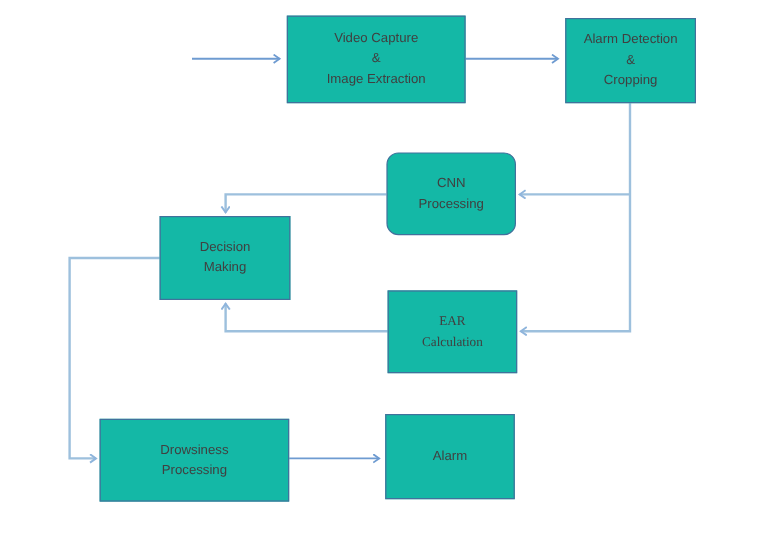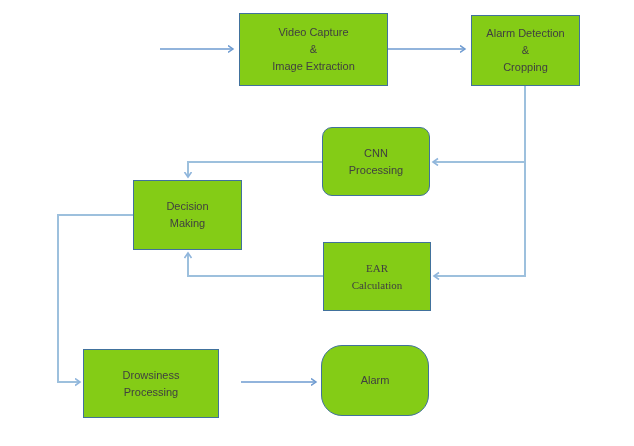--- a/index.html
+++ b/index.html
@@ -3,32 +3,32 @@
 <meta charset="utf-8">
 <style>
   html,body{margin:0;padding:0;background:#ffffff;}
   .stage{
     position:relative;width:634px;height:446px;background:#ffffff;overflow:hidden;
     font-family:"Liberation Sans", sans-serif;
   }
   .edges{position:absolute;left:0;top:0;z-index:1;}
   .node{
     position:absolute;box-sizing:border-box;z-index:2;
-    border:1px solid #41719c;background:#84cc16;
+    border:1px solid #41719c;background:#14b8a6;
     display:flex;flex-direction:column;align-items:center;justify-content:center;
     font-size:11px;line-height:17px;color:#404040;text-align:center;
   }
   #node-camera{left:52px;top:15px;width:108px;height:70px;}
   #node-video{left:239px;top:13px;width:149px;height:73px;}
   #node-face{left:471px;top:15px;width:109px;height:71px;}
   #node-cnn{left:322px;top:127px;width:108px;height:69px;border-radius:10px;}
   #node-decision{left:133px;top:180px;width:109px;height:70px;}
   #node-ear{left:323px;top:242px;width:108px;height:69px;font-family:Liberation Serif, serif;}
-  #node-drowsiness{left:83px;top:349px;width:136px;height:69px;}
-  #node-alarm{left:321px;top:345px;width:108px;height:71px;border-radius:21px;}
+  #node-drowsiness{left:83px;top:349px;width:158px;height:69px;}
+  #node-alarm{left:321px;top:345px;width:108px;height:71px;}
   .edge-elbow{fill:none;stroke:#9dc0dd;stroke-width:2;}
   .edge-straight{fill:none;stroke:#6e9bd1;stroke-width:1.6;}
 </style>
 </head>
 <body>
 
 <div class="stage">
 
   <svg class="edges" width="634" height="446" viewBox="0 0 634 446">
     <defs>

